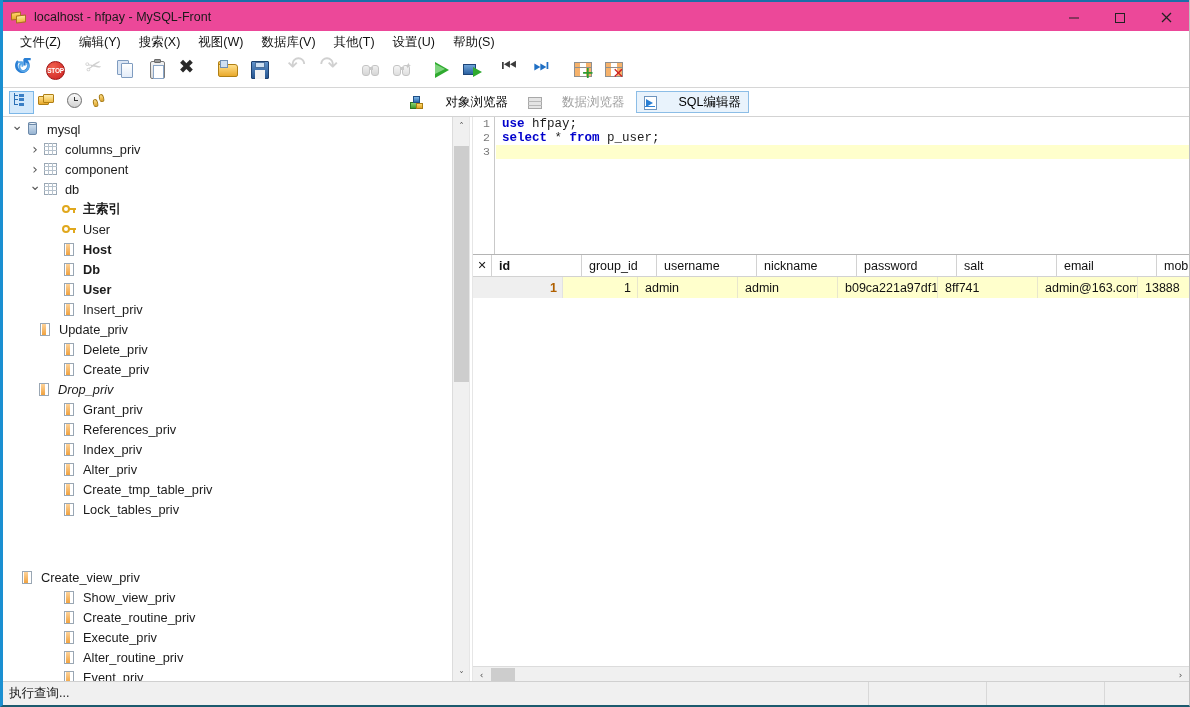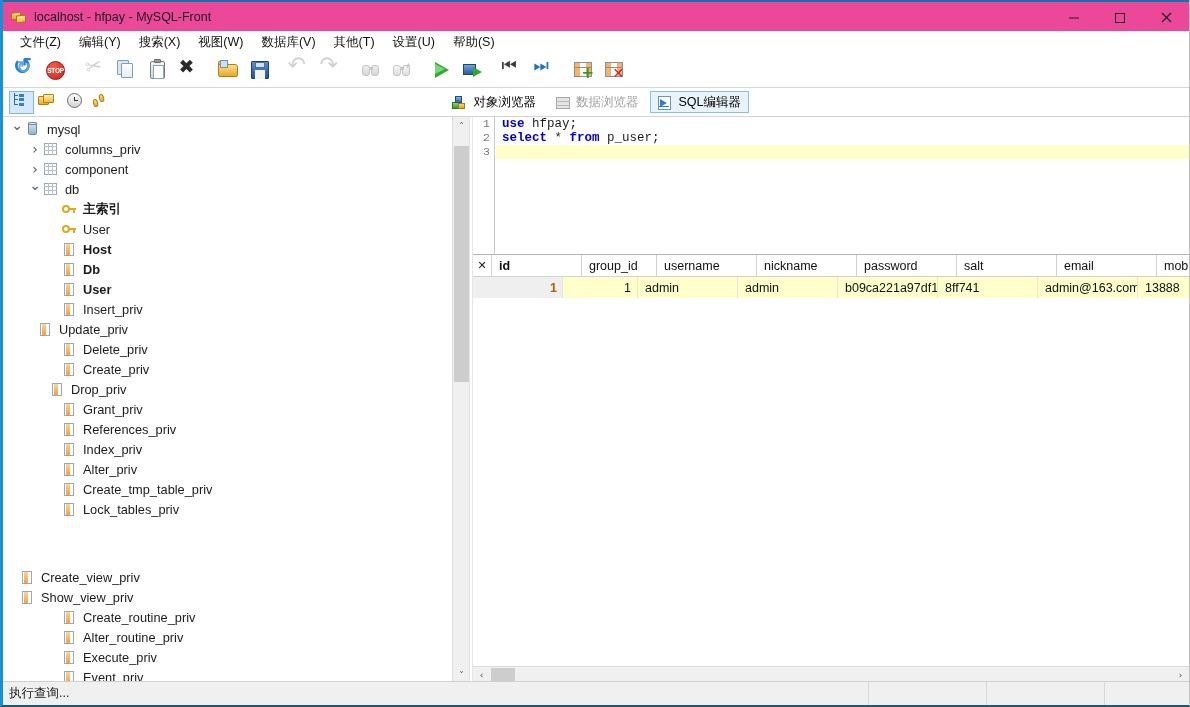--- a/index.html
+++ b/index.html
@@ -320,21 +320,21 @@
     position:absolute;left:7px;top:3px;width:5px;height:8px;border-radius:50% 50% 40% 40%;
     background:linear-gradient(#ffe08a,#e0a321);border:1px solid #a87c14;
     transform:rotate(-15deg);
   }
 
   .viewtabs {
     position: absolute; right: 440px; top: 3px;
     display: flex; align-items: center; gap: 4px;
   }
   .vtab {
-    display: flex; align-items: center; gap: 5px;
+    display: flex; align-items: center; gap: 19px;
     padding: 2px 7px 2px 5px;
     font-size: 12.5px;
     height: 22px;
     border: 1px solid transparent;
     white-space: nowrap;
   }
   .vtab.active {
     background: #e9f3fc;
     border: 1px solid #8cbde6;
   }
@@ -915,21 +915,21 @@
             <span class="tlabel">Delete_priv</span>
           </div>
           <div class="trow" style="padding-left: 42px;">
             <span class="chev none"></span>
             <span class="ticon ti-col">
               <i class="box"></i>
               <i class="fill"></i>
             </span>
             <span class="tlabel">Create_priv</span>
           </div>
-          <div class="trow" style="padding-left: 30px;">
+          <div class="trow" style="padding-left: 17px; font-style: italic;">
             <span class="chev none"></span>
             <span class="ticon ti-col">
               <i class="box"></i>
               <i class="fill"></i>
             </span>
             <span class="tlabel">Drop_priv</span>
           </div>
           <div class="trow" style="padding-left: 42px;">
             <span class="chev none"></span>
             <span class="ticon ti-col">
@@ -979,21 +979,21 @@
             <span class="tlabel">Lock_tables_priv</span>
           </div>
           <div class="trow" style=" margin-top: 48px;">
             <span class="chev none"></span>
             <span class="ticon ti-col">
               <i class="box"></i>
               <i class="fill"></i>
             </span>
             <span class="tlabel">Create_view_priv</span>
           </div>
-          <div class="trow" style="">
+          <div class="trow" style="padding-left: 42px;">
             <span class="chev none"></span>
             <span class="ticon ti-col">
               <i class="box"></i>
               <i class="fill"></i>
             </span>
             <span class="tlabel">Show_view_priv</span>
           </div>
           <div class="trow" style="padding-left: 42px;">
             <span class="chev none"></span>
             <span class="ticon ti-col">
@@ -1001,29 +1001,29 @@
               <i class="fill"></i>
             </span>
             <span class="tlabel">Create_routine_priv</span>
           </div>
           <div class="trow" style="padding-left: 42px;">
             <span class="chev none"></span>
             <span class="ticon ti-col">
               <i class="box"></i>
               <i class="fill"></i>
             </span>
+            <span class="tlabel">Execute_priv</span>
+          </div>
+          <div class="trow" style="padding-left: 42px;">
+            <span class="chev none"></span>
+            <span class="ticon ti-col">
+              <i class="box"></i>
+              <i class="fill"></i>
+            </span>
             <span class="tlabel">Alter_routine_priv</span>
-          </div>
-          <div class="trow" style="padding-left: 42px;">
-            <span class="chev none"></span>
-            <span class="ticon ti-col">
-              <i class="box"></i>
-              <i class="fill"></i>
-            </span>
-            <span class="tlabel">Execute_priv</span>
           </div>
           <div class="trow" style="padding-left: 42px;">
             <span class="chev none"></span>
             <span class="ticon ti-col">
               <i class="box"></i>
               <i class="fill"></i>
             </span>
             <span class="tlabel">Event_priv</span>
           </div>
           <div class="trow" style="padding-left: 42px;">

